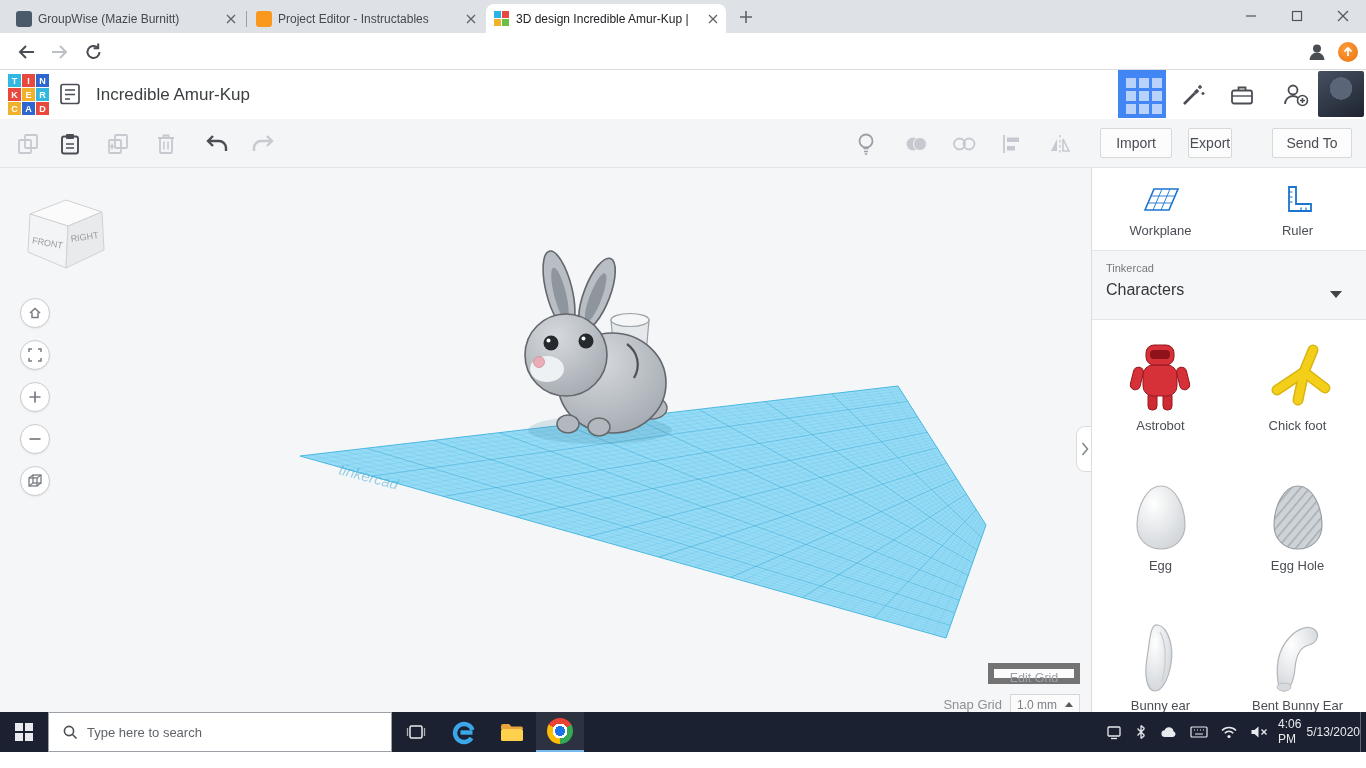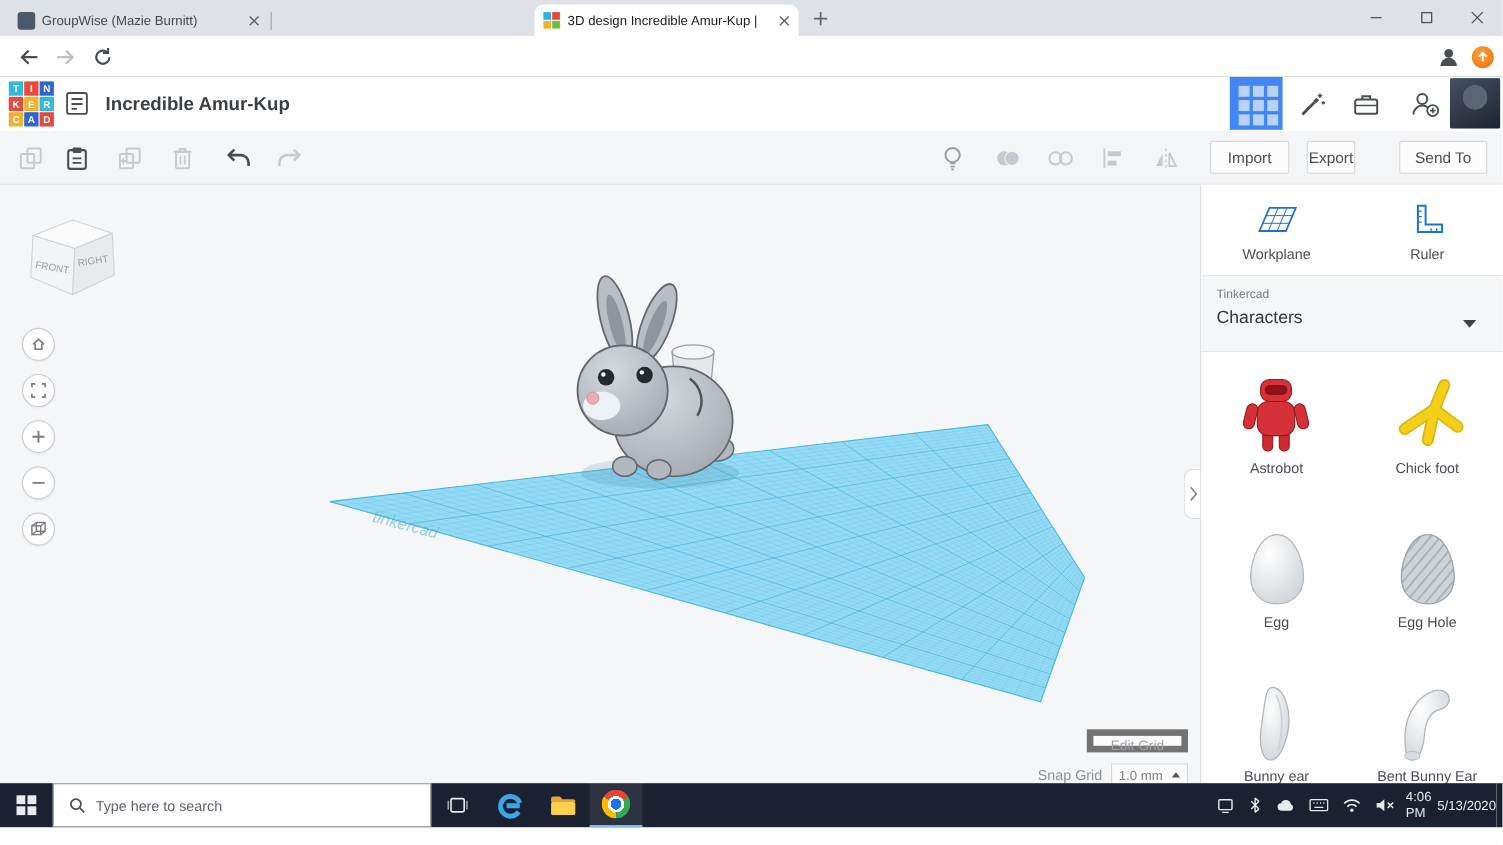--- a/index.html
+++ b/index.html
@@ -27,21 +27,21 @@
 
   
   .tkheader{background:#fff}
   .tk-logo{display:grid;grid-template-columns:repeat(3,13px);grid-template-rows:repeat(3,13px);gap:1px}
   .tk-logo span{display:flex;align-items:center;justify-content:center;color:#fff;font-size:9px;font-weight:bold}
   .tk-logo span:nth-child(1){background:#31b7e0}.tk-logo span:nth-child(2){background:#e8483e}
   .tk-logo span:nth-child(3){background:#2d66cf}.tk-logo span:nth-child(4){background:#e8483e}
   .tk-logo span:nth-child(5){background:#f2b12c}.tk-logo span:nth-child(6){background:#31b7e0}
   .tk-logo span:nth-child(7){background:#f2b12c}.tk-logo span:nth-child(8){background:#2d66cf}
   .tk-logo span:nth-child(9){background:#e8483e}
-  .design-title{font-size:17px;font-weight:700;color:#3c4043;line-height:49px}
+  .design-title{font-size:17px;font-weight:400;color:#3c4043;line-height:49px}
   .hdr-grid-btn{background:#4285f4;display:grid;grid-template-columns:repeat(3,10px);grid-template-rows:repeat(3,10px);gap:3px;padding:8px;border:none}
   .hdr-grid-btn span{background:#b9d2fb;display:block}
   .avatar{background:radial-gradient(circle at 50% 38%,#5a6578 0 30%,transparent 31%),linear-gradient(150deg,#465061,#1e2430);border-radius:2px}
 
   
   .toolbar{background:#f4f5f6;border-bottom:1px solid #e3e4e6}
   .tb-btn{background:#fcfcfd;border:1px solid #d7d8da;border-radius:2px;color:#4a4e54;font-size:14px;text-align:center;line-height:28px;cursor:default}
 
   
   .canvas{background:#f5f6f7;border-right:1px solid #dcdddf;overflow:hidden}
@@ -100,20 +100,27 @@
 
   <div class="abs tabbar" style="left:0;top:0;width:1366px;height:33px">
     <div class="abs tab" style="left:8px;top:5px;width:236px;height:28px">
       <span class="fav" style="background:#4a5a6a"></span>
       <span class="tab-title">GroupWise (Mazie Burnitt)</span>
       <svg class="tab-close" viewBox="0 0 10 10">
           <path d="M1,1 L9,9 M9,1 L1,9" stroke="#5f6368" stroke-width="1.3"></path>
         </svg>
     </div>
     <div class="tab-sep" style="left:246px"></div>
+    <div class="abs tab" style="left:248px;top:5px;width:236px;height:28px">
+      <span class="fav" style="background:#f8981d"></span>
+      <span class="tab-title">Project Editor - Instructables</span>
+      <svg class="tab-close" viewBox="0 0 10 10">
+          <path d="M1,1 L9,9 M9,1 L1,9" stroke="#5f6368" stroke-width="1.3"></path>
+        </svg>
+    </div>
     <div class="abs tab active" style="left:486px;top:4px;width:240px;height:29px">
       <span class="fav fav-grid" style="background:transparent">
         <span style="background:#29b3e6"></span>
           <span style="background:#e8483e"></span>
         <span style="background:#f2b12c"></span>
           <span style="background:#6cbe45"></span>
       </span>
       <span class="tab-title" style="color:#202124">3D design Incredible Amur-Kup |</span>
       <svg class="tab-close" viewBox="0 0 10 10">
           <path d="M1,1 L9,9 M9,1 L1,9" stroke="#5f6368" stroke-width="1.3"></path>

